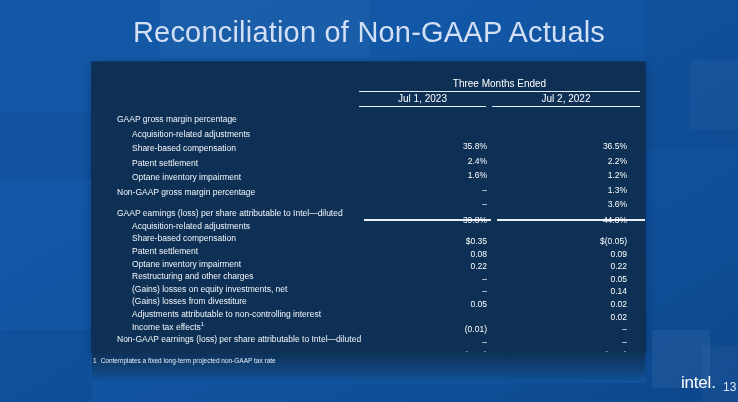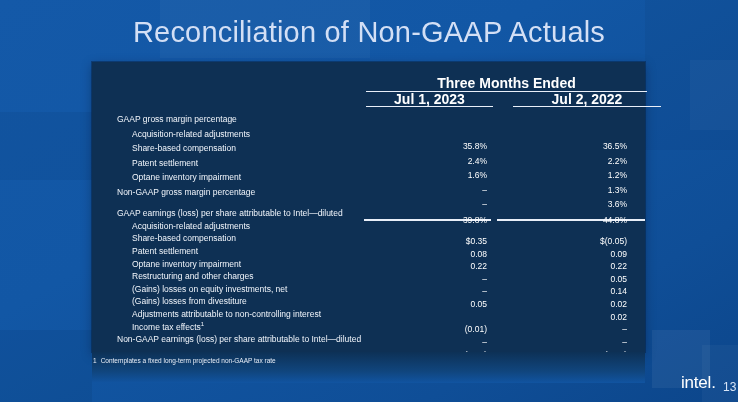--- a/index.html
+++ b/index.html
@@ -21,21 +21,21 @@
   .title{
     position:absolute; top:16px; left:0; right:0; text-align:center;
     font-size:29px; font-weight:400; color:#d3dff5; letter-spacing:0.2px; margin:0;
   }
 
   .panel{
     position:absolute; left:92px; top:62px; width:553px; height:290px;
     background:#0e3054; box-sizing:border-box; padding-top:15px; color:#fff;
     box-shadow:0 0 0 1px rgba(4,18,38,0.35), 0 3px 10px rgba(3,15,35,0.35);
   }
-  .hdr-row{display:flex; height:15px; font-size:14px; font-weight:700;gap:7px;}
+  .hdr-row{display:flex; height:15px; font-size:10px; font-weight:400;}
   .hdr-spacer{width:267px; flex:none;}
   .hdr-spanner{width:281px; flex:none; text-align:center; border-bottom:1px solid #e9eff9; line-height:13px;}
   .hdr-col{flex:none; text-align:center; border-bottom:1px solid #e9eff9; line-height:14px; box-sizing:border-box;}
   .hc1{width:127px;} .hc2{width:148px;}
   .colgap{width:6px; flex:none;}
 
   .tbody{margin-top:5px;}
   .sec2{margin-top:8px;}
   .row{display:flex; align-items:stretch; font-size:8.5px;}
   .sec1 .row{height:14.5px;}

